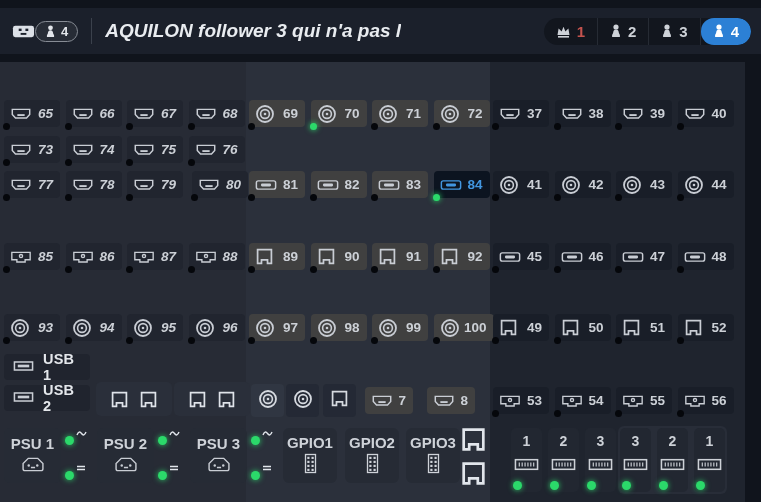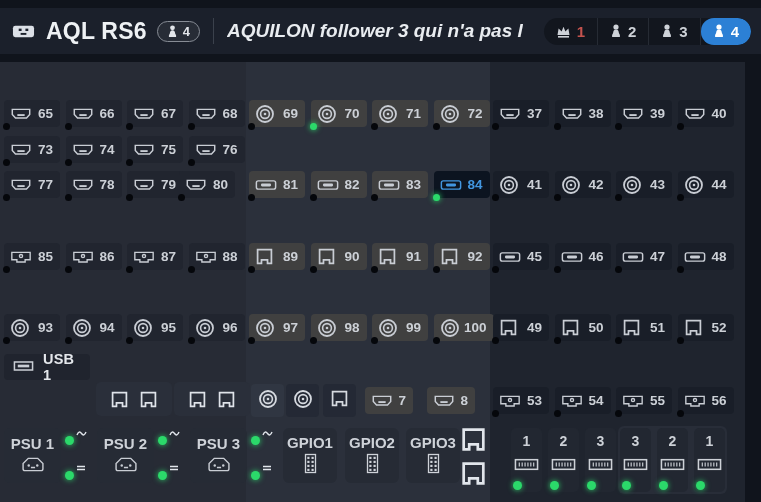--- a/index.html
+++ b/index.html
@@ -30,21 +30,21 @@
   .panel{position:absolute;top:0;height:440px;}
   #panel-left{left:0;width:246px;background:#272b35;}
   #panel-middle{left:246px;width:244px;background:#2b303b;}
   #panel-right{left:490px;width:255px;background:#1f242e;}
 
   
   .chip{position:absolute;height:27px;width:56px;border-radius:4px;display:flex;align-items:center;
         box-sizing:border-box;padding:0 7px 0 6px;cursor:pointer;color:#c9cdd4;}
   .chip .pic{display:flex;align-items:center;}
   .chip .num{margin-left:auto;font-size:13.5px;font-weight:600;color:#ccd0d6;}
-  .p-left{background:#21252f;}
+  .p-left{background:#21252f;font-style:italic;}
   .p-middle{background:#404040;}
   .p-right{background:#191e28;}
   .chip.selected{background:#0c1420;color:#4296e0;}
   .chip.selected .num{color:#4296e0;}
   .led{position:absolute;left:-1px;bottom:-3px;width:7px;height:7px;border-radius:50%;background:#05070b;}
   .led.on{background:#2bd96a;box-shadow:0 0 5px 1px rgba(43,217,106,.65);}
 
   
   .aux{position:absolute;width:33px;height:33px;border-radius:4px;background:#242935;
        display:flex;align-items:center;justify-content:center;cursor:pointer;color:#d6dae0;}
@@ -91,21 +91,20 @@
   <header>
     <div class="hdr-left">
       <span class="dev-ic">
         <svg width="23" height="15" viewBox="0 0 24 15">
           <rect x="1" y="1.5" width="22" height="12" rx="2.5" fill="#dce0e7"></rect>
           <rect x="7" y="4.5" width="3" height="2.5" fill="#1b202b"></rect>
           <rect x="14" y="4.5" width="3" height="2.5" fill="#1b202b"></rect>
           <rect x="9" y="9" width="6" height="2" fill="#1b202b"></rect>
         </svg>
       </span>
-      <h1>AQL RS6</h1>
       <span class="badge">
         <svg width="11" height="13" viewBox="0 0 12 14" fill="#e2e5ea">
             <circle cx="6" cy="3" r="2.6"></circle>
             <path d="M6 5.5 c2 0 2.8 1.8 2.9 3.6 l1 1.9 v2 H2.1 v-2 l1 -1.9 C3.2 7.3 4 5.5 6 5.5 z"></path>
           </svg>
         <span>4</span>
       </span>
       <span class="hdr-div"></span>
       <span class="subtitle">AQUILON follower 3 qui n'a pas l</span>
     </div>
@@ -256,21 +255,21 @@
       <div class="chip p-left" style="left: 127px; top: 109px;">
         <span class="pic">
           <svg width="22" height="13" viewBox="0 0 24 14" fill="none" stroke="currentColor" stroke-width="1.6">
             <path d="M2.5 2.5 h19 v5.5 l-3.5 3.8 h-12 l-3.5 -3.8 z"></path>
             <path d="M8 8.7 h8" stroke-width="2"></path>
           </svg>
         </span>
         <span class="num">79</span>
         <span class="led"></span>
       </div>
-      <div class="chip p-left" style="left: 179px; top: 109px;">
+      <div class="chip p-left" style="left: 192px; top: 109px;">
         <span class="pic">
           <svg width="22" height="13" viewBox="0 0 24 14" fill="none" stroke="currentColor" stroke-width="1.6">
             <path d="M2.5 2.5 h19 v5.5 l-3.5 3.8 h-12 l-3.5 -3.8 z"></path>
             <path d="M8 8.7 h8" stroke-width="2"></path>
           </svg>
         </span>
         <span class="num">80</span>
         <span class="led"></span>
       </div>
       <div class="chip p-left" style="left: 4px; top: 181px;">
@@ -757,20 +756,27 @@
         <span class="pic"><svg width="19" height="19" viewBox="0 0 22 22" fill="none" stroke="currentColor" stroke-width="2">
             <path d="M3 3 h16 v16 h-4.5 v-4 h-7 v4 H3 z"></path>
           </svg></span>
       </div>
       <div class="usbbtn" style="left: 4px; top: 292px;">
         <span class="pic"><svg width="21" height="12" viewBox="0 0 22 12" fill="none" stroke="currentColor" stroke-width="1.6">
             <rect x="1.5" y="1.8" width="19" height="8.4"></rect>
             <rect x="5" y="4.6" width="12" height="2.8" fill="currentColor" stroke="none"></rect>
           </svg></span>
         <span class="usblbl">USB 1</span>
+      </div>
+      <div class="usbbtn" style="left: 4px; top: 323px;">
+        <span class="pic"><svg width="21" height="12" viewBox="0 0 22 12" fill="none" stroke="currentColor" stroke-width="1.6">
+            <rect x="1.5" y="1.8" width="19" height="8.4"></rect>
+            <rect x="5" y="4.6" width="12" height="2.8" fill="currentColor" stroke="none"></rect>
+          </svg></span>
+        <span class="usblbl">USB 2</span>
       </div>
       <div class="pair" style="left: 96px; top: 320px;">
         <span class="pic">
           <svg width="19" height="19" viewBox="0 0 22 22" fill="none" stroke="currentColor" stroke-width="2">
             <path d="M3 3 h16 v16 h-4.5 v-4 h-7 v4 H3 z"></path>
           </svg>
         </span>
         <span class="pic">
           <svg width="19" height="19" viewBox="0 0 22 22" fill="none" stroke="currentColor" stroke-width="2">
             <path d="M3 3 h16 v16 h-4.5 v-4 h-7 v4 H3 z"></path>

